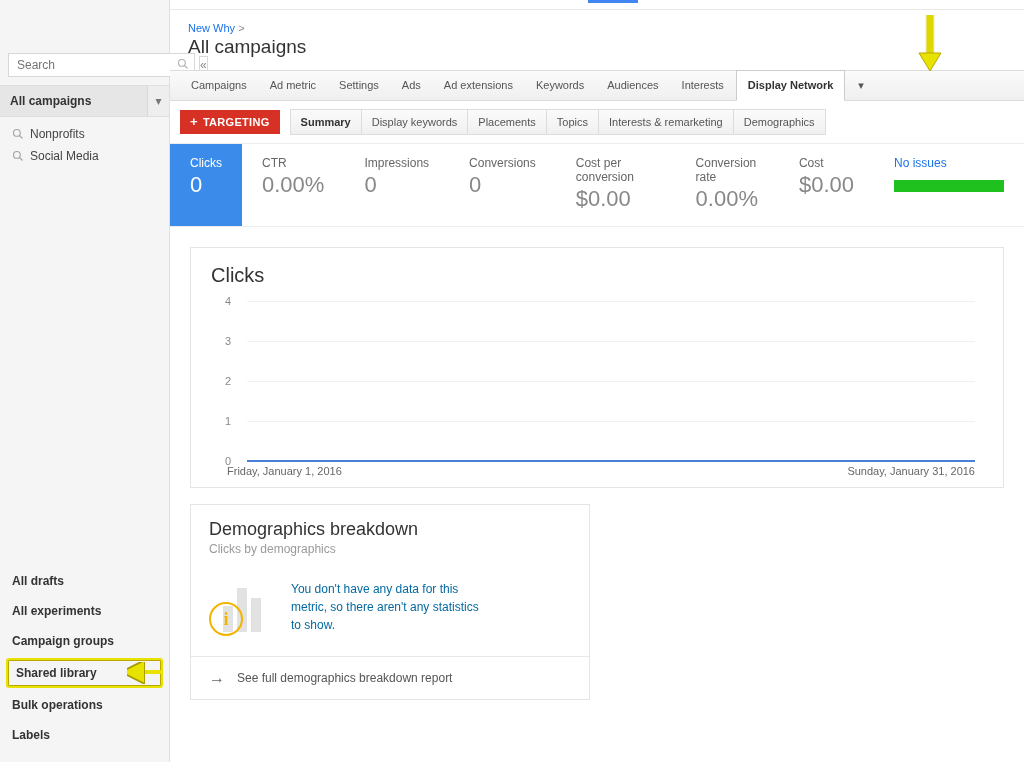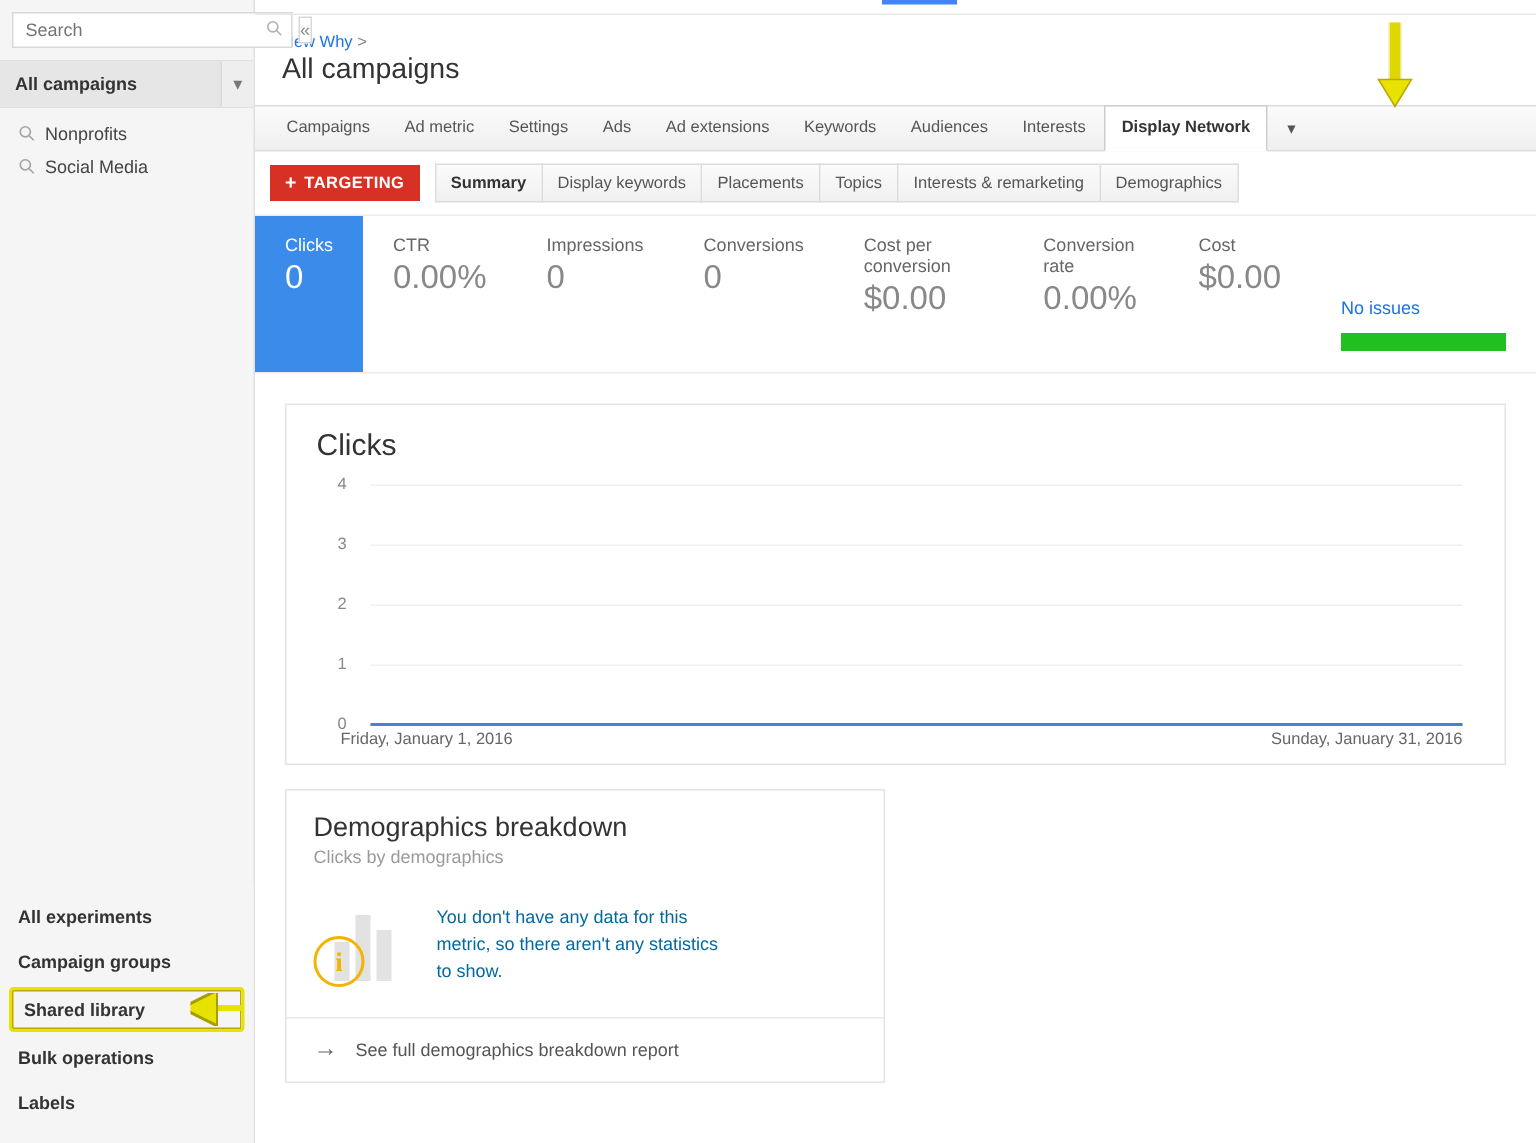--- a/index.html
+++ b/index.html
@@ -1,21 +1,21 @@
 <!DOCTYPE html>
 <html><head>
 <meta charset="utf-8">
 <style>
 * { box-sizing: border-box; margin: 0; padding: 0; }
 body { font-family: Arial, sans-serif; font-size: 12px; color: #333; background: #fff; width: 1024px; height: 762px; overflow: hidden; }
 .app { display: flex; height: 100%; }
 
 
 .sidebar { width: 170px; background: #f5f5f5; border-right: 1px solid #e0e0e0; display: flex; flex-direction: column; position: relative; }
-.search-row { padding: 8px; display: flex; align-items: center; gap: 4px; }
+.search-row { padding: 8px; display: flex; align-items: center; gap: 4px; margin-top: 45px; }
 .search-box { flex: 1; height: 24px; border: 1px solid #d8d8d8; background: #fff; padding: 0 22px 0 8px; font-size: 12px; color: #333; position: relative; }
 .search-wrap { position: relative; flex: 1; }
 .search-icon { position: absolute; right: 6px; top: 5px; width: 12px; height: 12px; opacity: .45; }
 .collapse-btn { width: 18px; height: 18px; border: 1px solid #d8d8d8; background: #fff; display: flex; align-items: center; justify-content: center; font-size: 12px; color: #888; cursor: pointer; }
 .all-campaigns-row { display: flex; align-items: stretch; border-top: 1px solid #e0e0e0; border-bottom: 1px solid #e0e0e0; }
 .all-campaigns-btn { flex: 1; background: #e6e6e6; padding: 8px 10px; font-weight: bold; font-size: 12px; cursor: pointer; }
 .all-campaigns-caret { width: 22px; background: #eee; border-left: 1px solid #d8d8d8; display: flex; align-items: center; justify-content: center; color: #777; cursor: pointer; }
 .campaign-list { padding: 6px 0; }
 .campaign-item { display: flex; align-items: center; gap: 6px; padding: 4px 12px; font-size: 12px; color: #444; cursor: pointer; }
 .mag { width: 12px; height: 12px; opacity: .5; }
@@ -49,21 +49,21 @@
 .subtabs .subtab:last-child { border-right: 1px solid #dcdcdc; }
 
 .metrics { display: flex; border-bottom: 1px solid #ececec; }
 .metric { padding: 12px 20px 14px; }
 .metric.active { background: #3b8bea; color: #fff; }
 .metric .label { font-size: 12px; color: #666; margin-bottom: 2px; }
 .metric.active .label { color: #fff; }
 .metric .value { font-size: 22px; color: #888; font-weight: 300; }
 .metric.active .value { color: #fff; }
 .status-cell { margin-left: auto; padding: 12px 20px 14px; text-align: left; width: 150px; }
-.status-link { color: #1a73e8; font-size: 12px; cursor: pointer; margin-top: 42px; }
+.status-link { color: #1a73e8; font-size: 12px; cursor: pointer; }
 .status-bar { height: 12px; background: #1ec11e; margin-top: 10px; width: 110px; }
 
 .chart-card { margin: 20px 20px 16px; border: 1px solid #e4e4e4; padding: 16px 20px 10px; }
 .chart-title { font-size: 20px; color: #333; font-weight: 400; margin-bottom: 14px; }
 .chart-area { position: relative; height: 160px; margin-left: 36px; margin-right: 8px; }
 .ytick { position: absolute; left: -22px; font-size: 11px; color: #888; transform: translateY(-50%); }
 .gridline { position: absolute; left: 0; right: 0; border-top: 1px solid #f0f0f0; }
 .baseline { position: absolute; left: 0; right: 0; border-top: 1px solid #cfcfcf; }
 .dataline { position: absolute; left: 0; right: 0; border-top: 2px solid #4a7fd6; }
 .xlabels { display: flex; justify-content: space-between; font-size: 11px; color: #666; margin: 4px 8px 0 16px; }
@@ -114,20 +114,21 @@
       <div class="campaign-item">
         <svg class="mag" viewBox="0 0 16 16">
             <circle cx="6.5" cy="6.5" r="4.5" fill="none" stroke="#555" stroke-width="1.5"></circle>
             <line x1="10" y1="10" x2="14" y2="14" stroke="#555" stroke-width="1.5"></line>
           </svg>
         <span>Social Media</span>
       </div>
     </div>
 
     <div class="sidebar-lower">
+      <span class="sidebar-link">All drafts</span>
       <span class="sidebar-link">All experiments</span>
       <span class="sidebar-link">Campaign groups</span>
       <div class="shared-highlight">
         <span style="font-weight:bold;">Shared library</span>
         <svg class="yellow-arrow-small" width="36" height="22">
           <defs>
               <marker id="yah2" markerWidth="6" markerHeight="6" refX="2" refY="3" orient="auto">
                 <path d="M0,0 L6,3 L0,6 Z" fill="#e8e200" stroke="#a89c00" stroke-width="0.5"></path>
               </marker>
             </defs>

